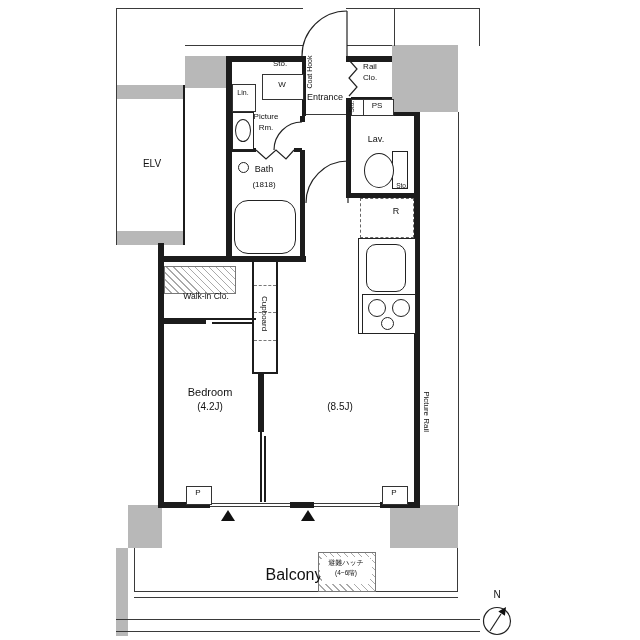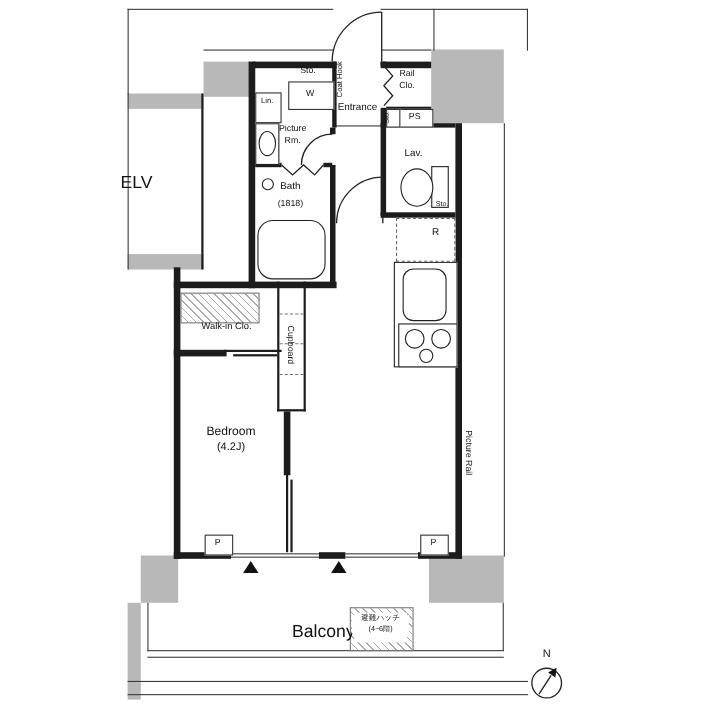--- a/index.html
+++ b/index.html
@@ -109,40 +109,41 @@
   <div class="bx" style="left:362px;top:99px;width:30px;height:15px"></div>
   <div class="bx" style="left:351px;top:99px;width:11px;height:15px"></div>
   <div class="bx" style="left:186px;top:486px;width:24px;height:17px"></div>
   <div class="bx" style="left:382px;top:486px;width:24px;height:17px"></div>
   <div class="hatch" style="left:318px;top:552px;width:56px;height:38px"></div>
   <div class="bx" style="left:322px;top:557px;width:48px;height:27px;border:none"></div>
 
   <div class="tri" style="left:221px;top:510px"></div>
   <div class="tri" style="left:301px;top:510px"></div>
 
-  <div class="t" style="left:100px;top:158px;width:48px;font-size:16px">ELV</div>
+  <div class="t" style="left:128px;top:158px;width:48px;font-size:10px">ELV</div>
   <div class="t" style="left:303px;top:92px;width:44px;font-size:9px">Entrance</div>
   <div class="t vt" style="left:286px;top:68px;width:48px;font-size:7px">Coat Hook</div>
   <div class="t" style="left:348px;top:62px;width:44px;font-size:8px">Rail</div>
   <div class="t" style="left:348px;top:73px;width:44px;font-size:8px">Clo.</div>
   <div class="t" style="left:362px;top:101px;width:30px;font-size:8px">PS</div>
   <div class="t vt" style="left:340px;top:103px;width:24px;font-size:6.5px">Sto.</div>
   <div class="t" style="left:258px;top:59px;width:44px;font-size:8px">Sto.</div>
   <div class="t" style="left:262px;top:80px;width:40px;font-size:8px">W</div>
   <div class="t" style="left:232px;top:89px;width:22px;font-size:7px">Lin.</div>
   <div class="t" style="left:246px;top:112px;width:40px;font-size:8px">Picture</div>
   <div class="t" style="left:246px;top:123px;width:40px;font-size:8px">Rm.</div>
   <div class="t" style="left:352px;top:134px;width:48px;font-size:9px">Lav.</div>
   <div class="t" style="left:390px;top:182px;width:24px;font-size:6.5px">Sto.</div>
   <div class="t" style="left:237px;top:164px;width:54px;font-size:9px">Bath</div>
   <div class="t" style="left:237px;top:180px;width:54px;font-size:8px">(1818)</div>
   <div class="t" style="left:158px;top:292px;width:96px;font-size:8.5px">Walk-in Clo.</div>
   <div class="t vt2" style="left:229px;top:309px;width:70px;font-size:8px">Cupboard</div>
   <div class="t" style="left:160px;top:386px;width:100px;font-size:11px">Bedroom</div>
   <div class="t" style="left:160px;top:401px;width:100px;font-size:10px">(4.2J)</div>
+  <div class="t" style="left:262px;top:401px;width:156px;font-size:10px">(8.5J)</div>
   <div class="t vt2" style="left:391px;top:407px;width:70px;font-size:8px">Picture Rail</div>
   <div class="t" style="left:386px;top:206px;width:20px;font-size:9px">R</div>
   <div class="t" style="left:186px;top:488px;width:24px;font-size:8px">P</div>
   <div class="t" style="left:382px;top:488px;width:24px;font-size:8px">P</div>
   <div class="t" style="left:254px;top:566px;width:80px;font-size:16px">Balcony</div>
   <div class="t" style="left:320px;top:559px;width:52px;font-size:7px;background:#fff">避難ハッチ</div>
   <div class="t" style="left:320px;top:569px;width:52px;font-size:6.5px;background:#fff">(4~6階)</div>
   <div class="t" style="left:486px;top:589px;width:22px;font-size:10px">N</div>
 
   <svg class="overlay" width="640" height="640" viewBox="0 0 640 640">

